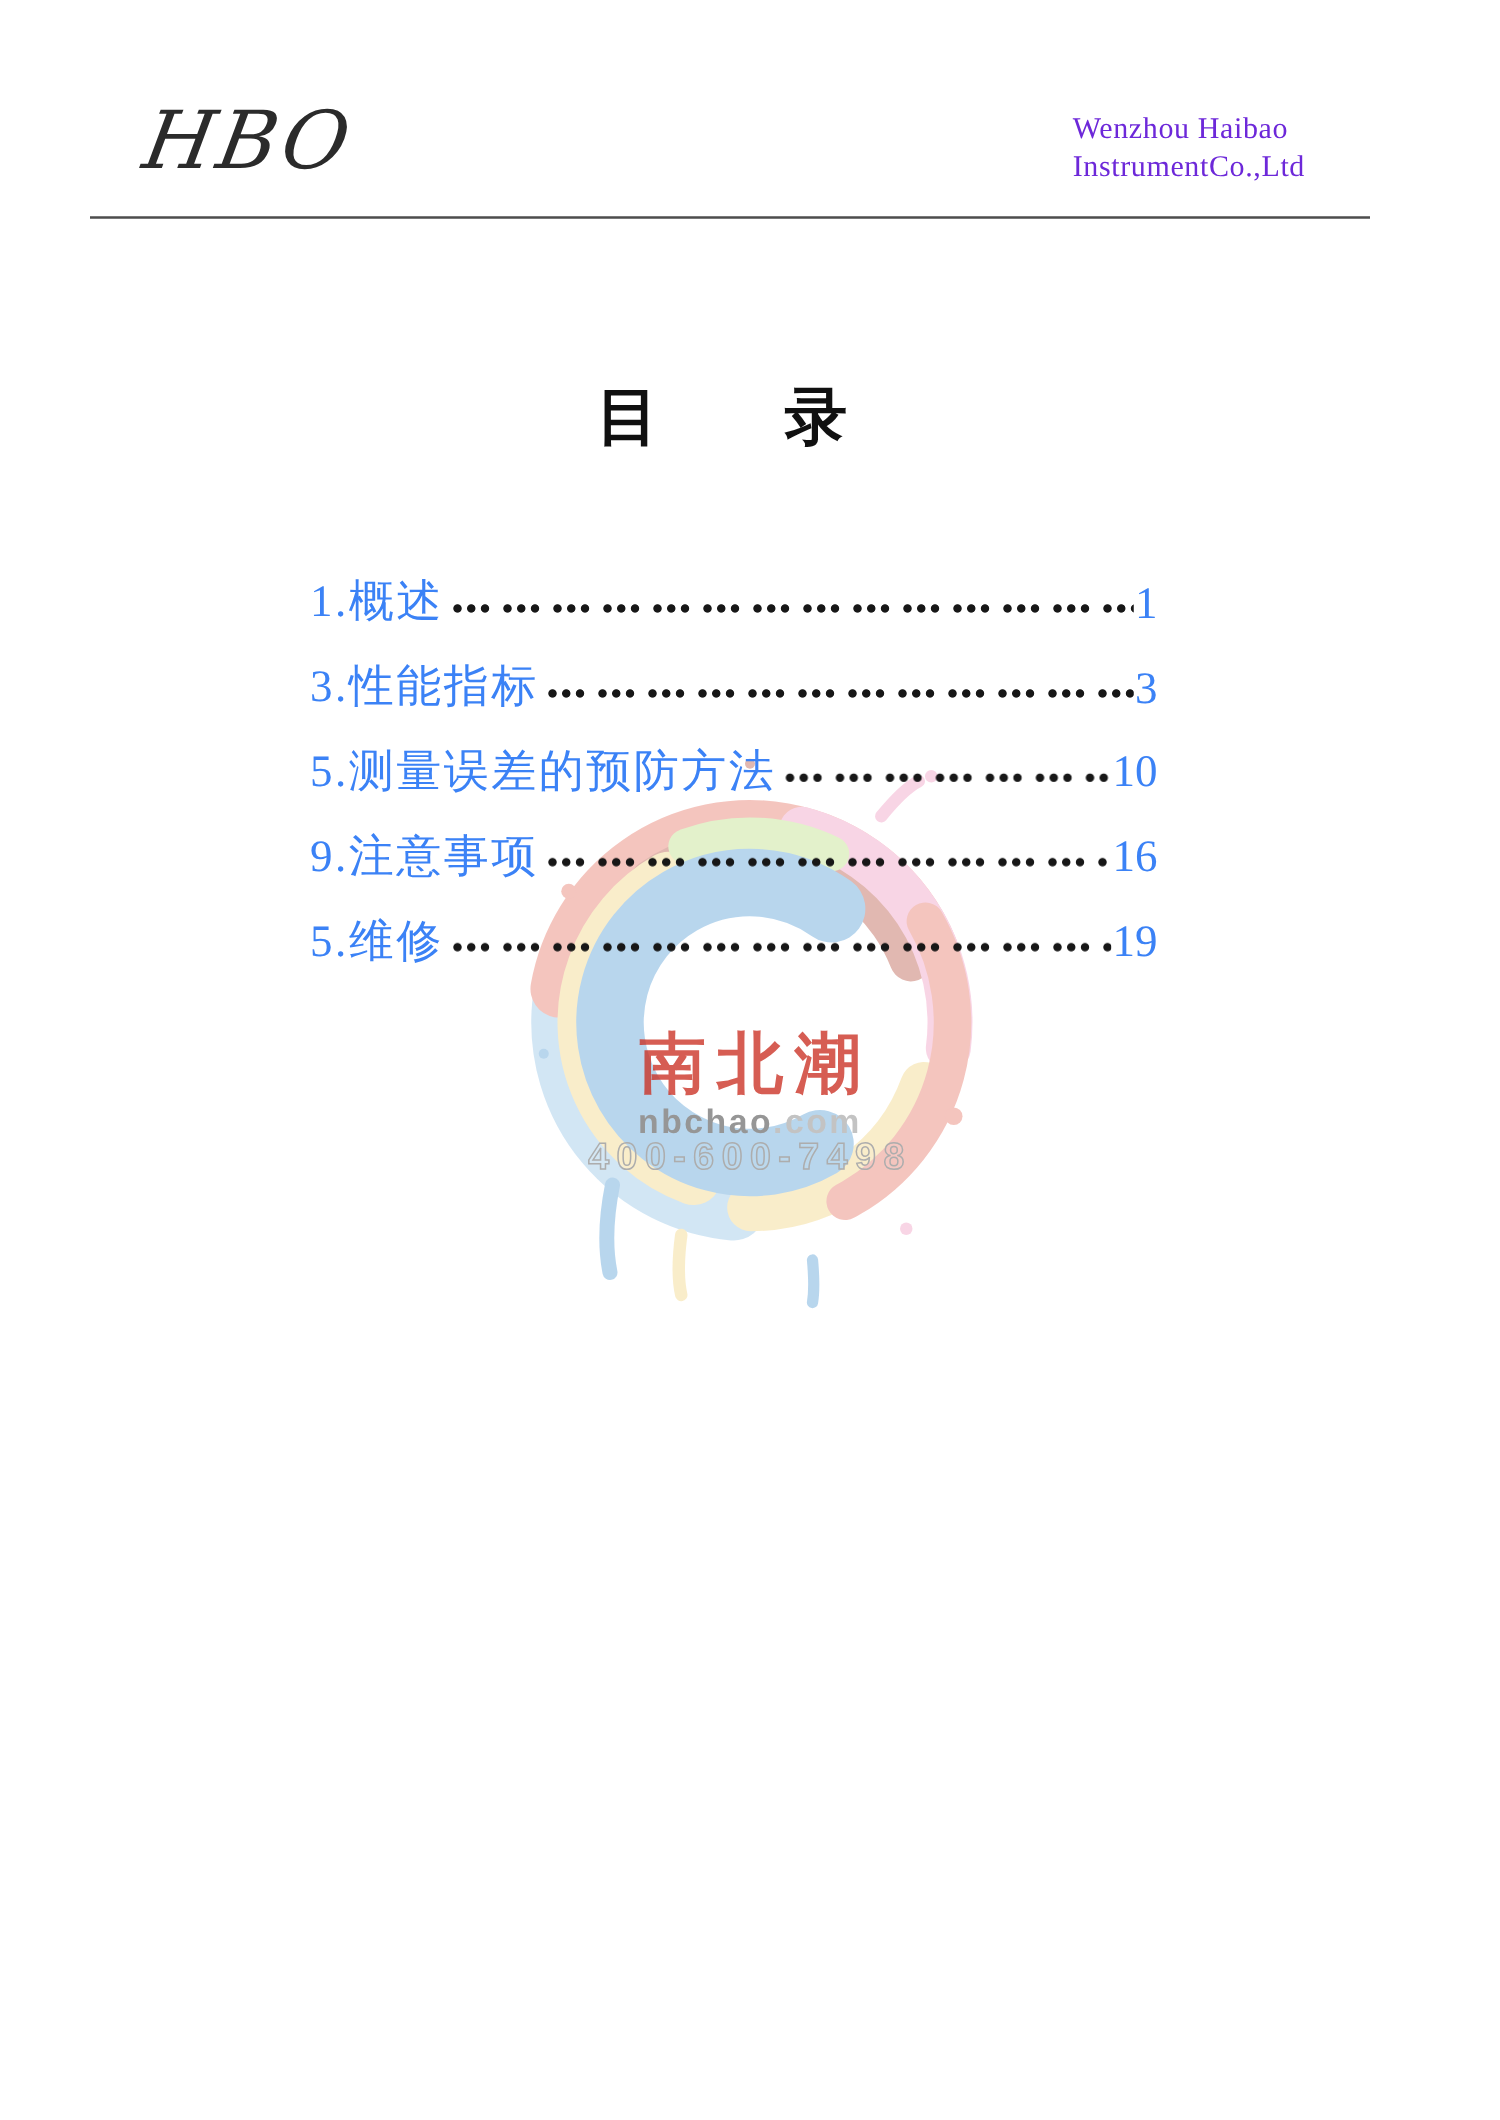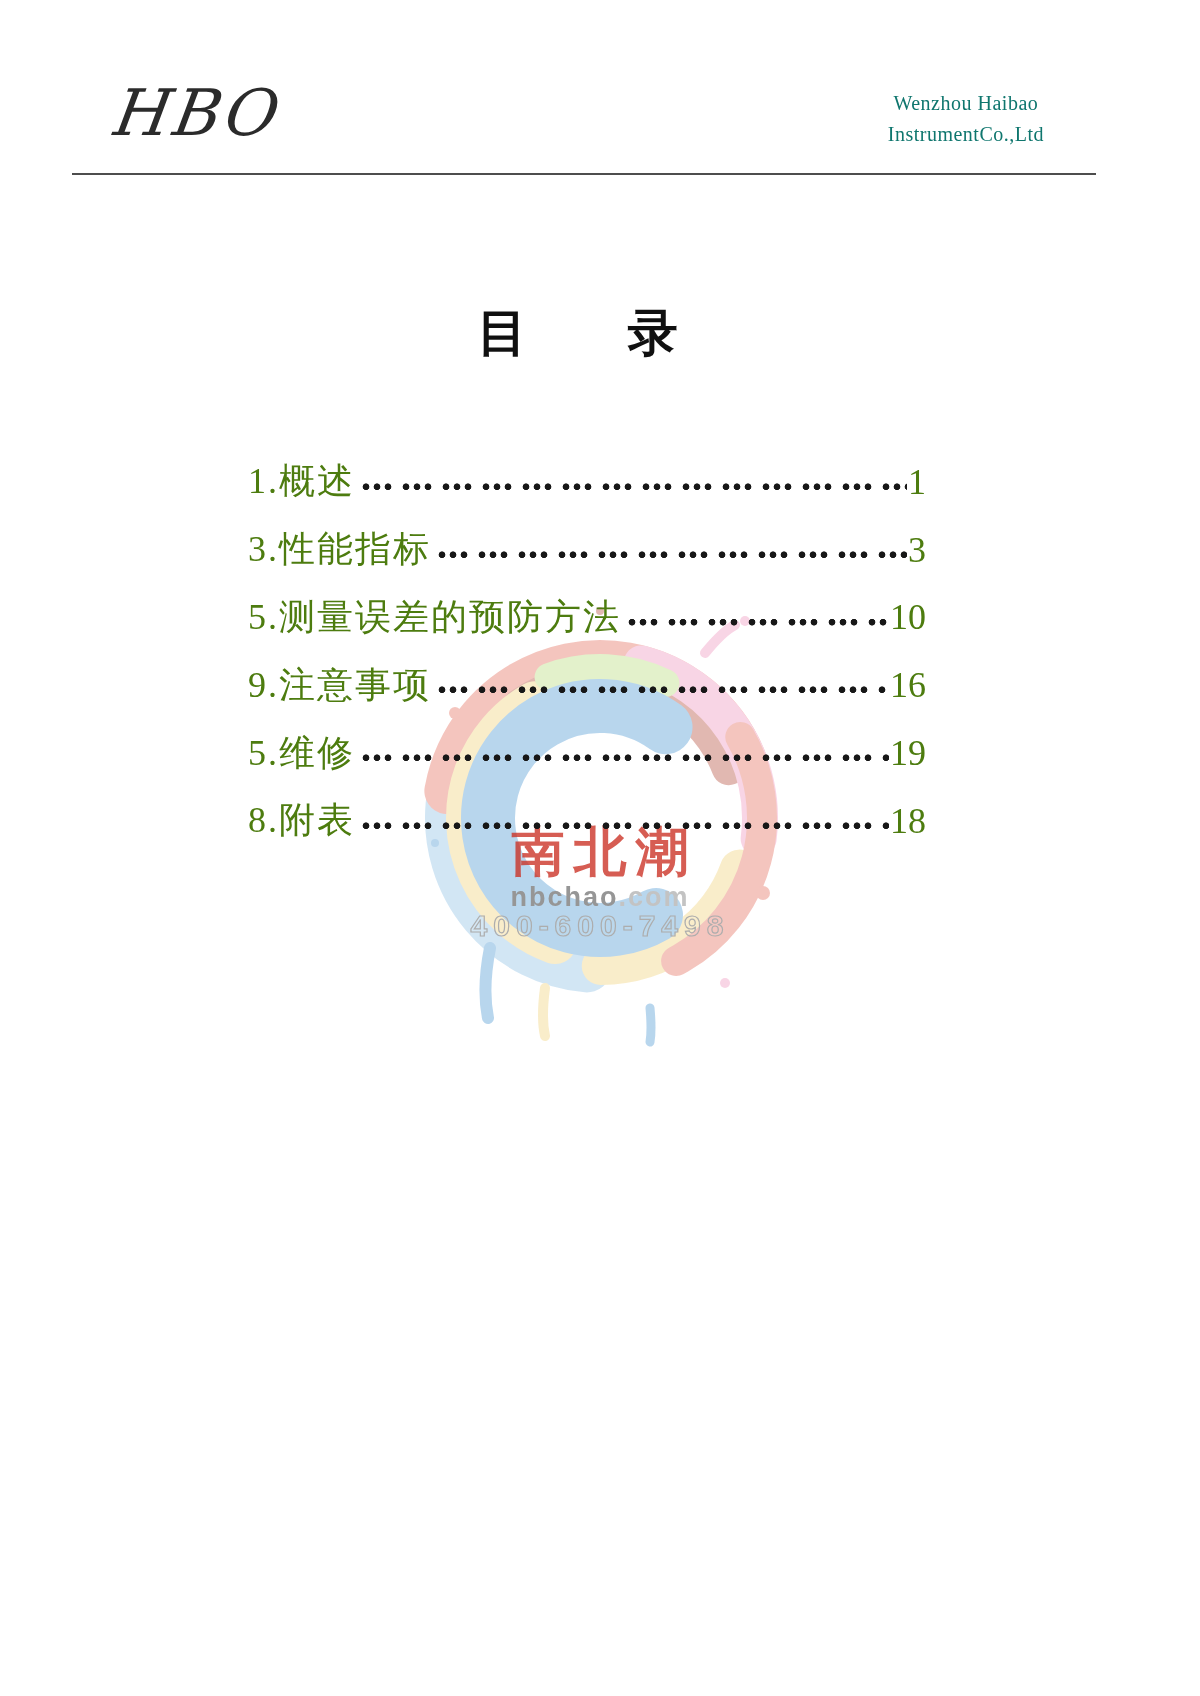--- a/index.html
+++ b/index.html
@@ -13,21 +13,21 @@
   
   .logo {
     position:absolute; left:116px; top:76px;
     font-size:64px; font-style:italic; font-weight:500;
     letter-spacing:3px; color:#2b2b2b;
     transform:skewX(-10deg);
     font-family:"DejaVu Serif","Liberation Serif",serif;
   }
   .company {
     position:absolute; right:156px; top:88px;
-    text-align:center; font-size:20px; line-height:31px; color:#0f766e;
+    text-align:left; font-size:24px; line-height:31px; color:#6d28d9;
     letter-spacing:0.5px;
   }
   .rule {
     position:absolute; left:72px; top:173px;
     width:1024px; height:2px; background:#4d4d4d;
   }
 
   
   .title {
     position:absolute; left:0; top:300px; width:100%; margin:0;
@@ -35,21 +35,21 @@
     word-spacing:86px; color:#101010; letter-spacing:1px;
     transform:translateX(-22px);
   }
 
   
   .toc {
     position:absolute; left:248px; top:448px; width:678px; z-index:2;
   }
   .toc-row {
     height:67.8px; display:flex; align-items:center;
-    font-size:36px; color:#4d7c0f;text-align:right;
+    font-size:36px; color:#3b82f6;text-align:right;
   }
   .toc-label { letter-spacing:2px; white-space:nowrap; }
   .toc-leader {
     flex:1 1 auto; align-self:stretch; margin-left:5px;
     background-repeat:repeat-x; background-size:40px 100%;
     background-image:
       radial-gradient(circle at 6px 57%,  #171717 3px, rgba(0,0,0,0) 3.7px),
       radial-gradient(circle at 17px 57%, #171717 3px, rgba(0,0,0,0) 3.7px),
       radial-gradient(circle at 28px 57%, #171717 3px, rgba(0,0,0,0) 3.7px);
   }
@@ -146,20 +146,15 @@
     <div class="toc-row">
       <span class="toc-label">9.注意事项</span>
       <span class="toc-leader"></span>
       <span class="toc-page">16</span>
     </div>
     <div class="toc-row">
       <span class="toc-label">5.维修</span>
       <span class="toc-leader"></span>
       <span class="toc-page">19</span>
     </div>
-    <div class="toc-row">
-      <span class="toc-label">8.附表</span>
-      <span class="toc-leader"></span>
-      <span class="toc-page">18</span>
-    </div>
   </div>
 
 </div>
 
 </body></html>

